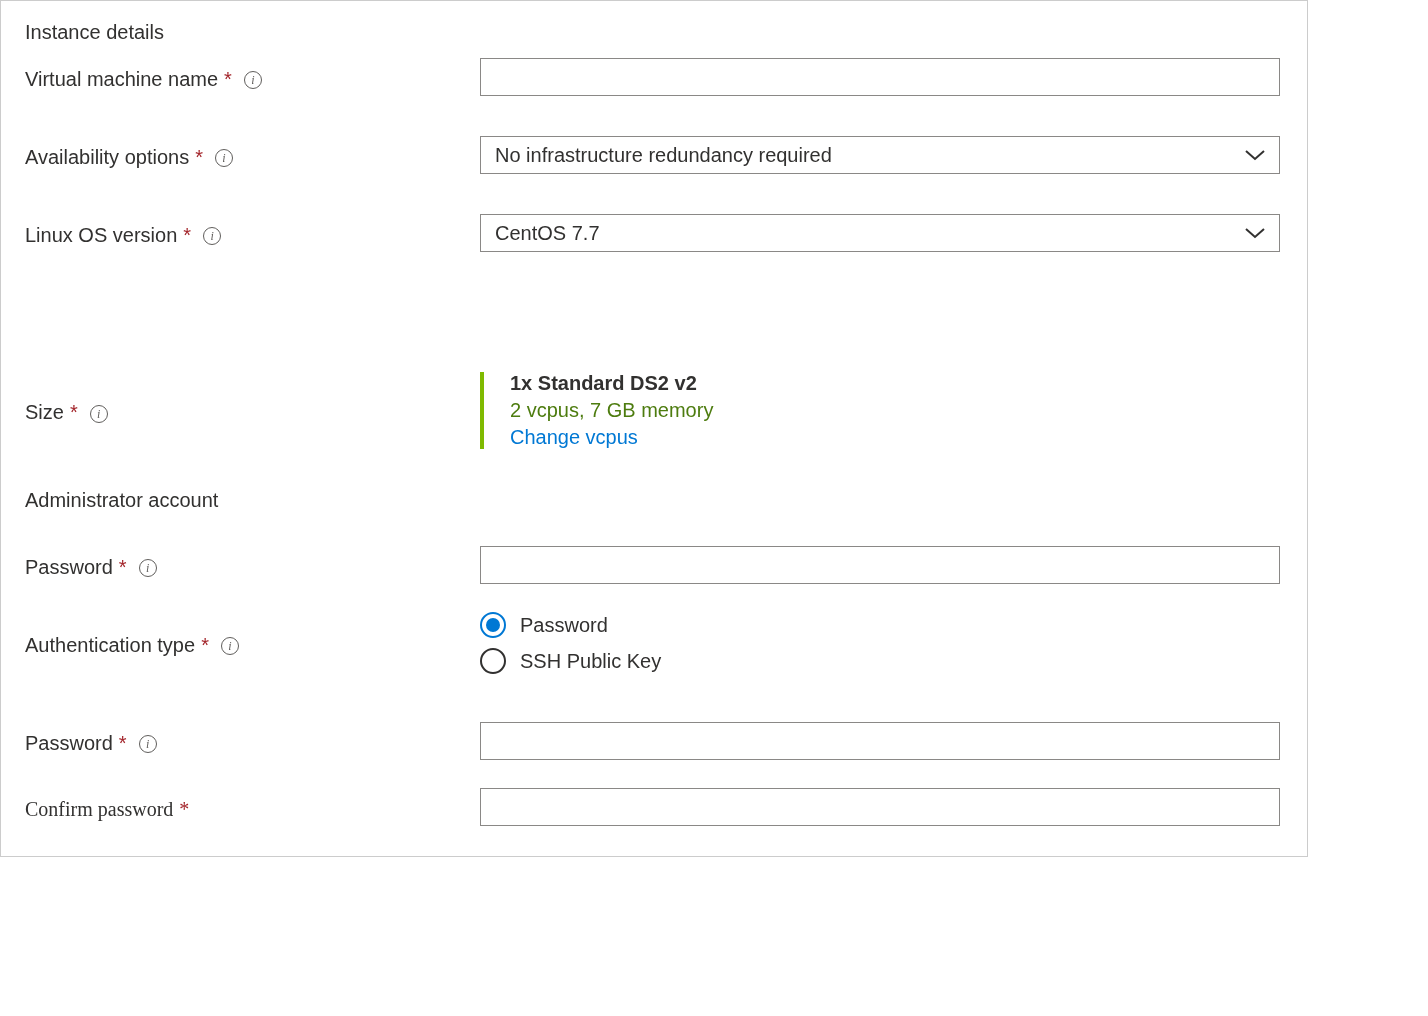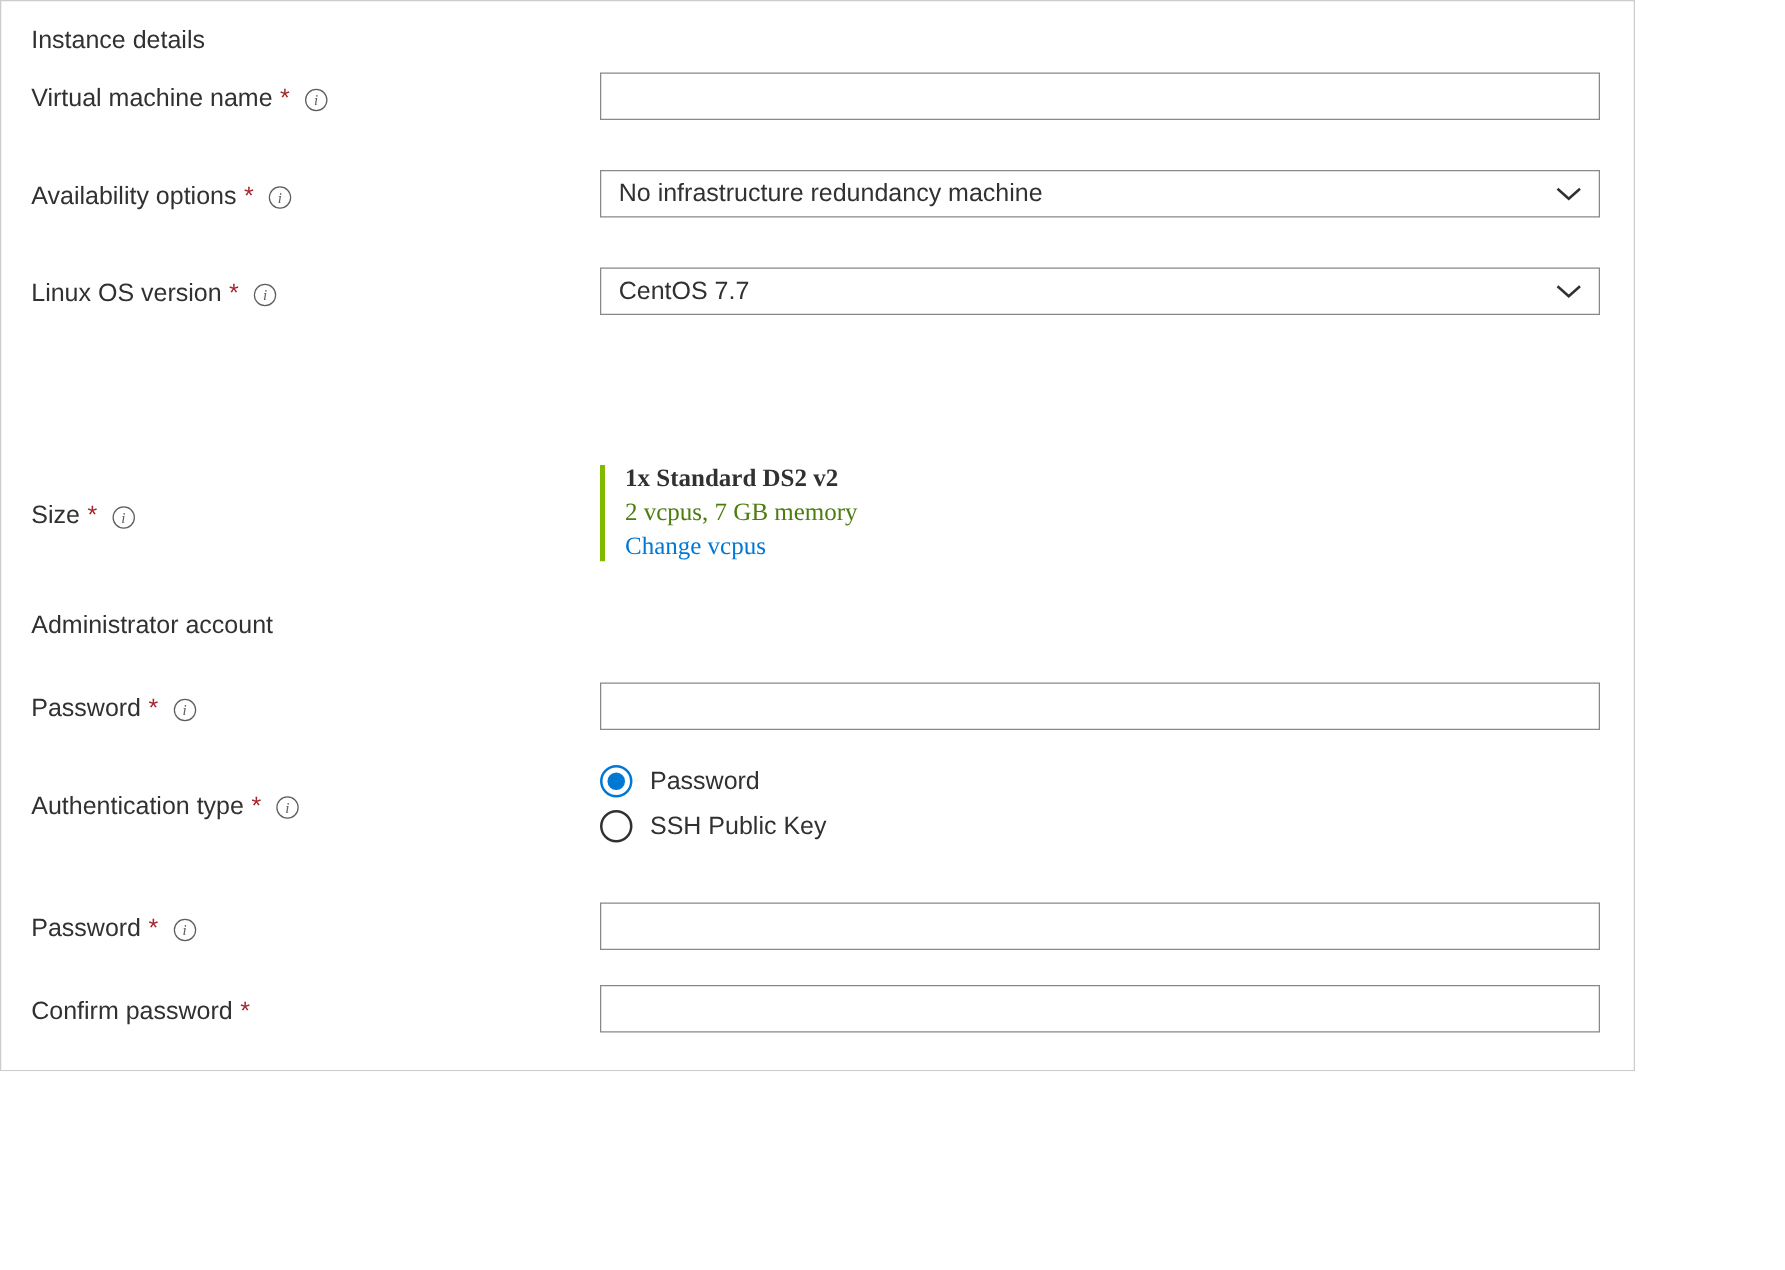--- a/index.html
+++ b/index.html
@@ -108,22 +108,21 @@
       right: 14px;
       top: 50%;
       transform: translateY(-50%);
       pointer-events: none;
     }
     .chevron svg {
       display: block;
     }
     .size-block {
       border-left: 4px solid #7fba00;
-      padding-left: 16px;
-      font-family: Liberation Serif, serif;
+      padding-left: 26px;
     }
     .size-title {
       font-weight: 600;
       color: #323130;
       margin-bottom: 4px;
     }
     .size-sub {
       color: #4d7c0f;
       margin-bottom: 4px;
     }
@@ -186,21 +185,21 @@
   </div>
 
   <div class="form-row">
     <div class="label-col">
       <span class="label-text">Availability options</span>
       <span class="required">*</span>
       <span class="info-icon">i</span>
     </div>
     <div class="control-col">
       <div class="select-wrap">
-        <button class="select-input">No infrastructure redundancy machine</button>
+        <button class="select-input">No infrastructure redundancy required</button>
         <span class="chevron">
           <svg width="22" height="14" viewBox="0 0 22 14">
               <path d="M2 3 L11 11 L20 3" stroke="#323130" stroke-width="2" fill="none"></path>
             </svg>
         </span>
       </div>
     </div>
   </div>
 
   <div class="form-row" style="margin-bottom:120px;">
@@ -275,21 +274,21 @@
     <div class="label-col">
       <span class="label-text">Password</span>
       <span class="required">*</span>
       <span class="info-icon">i</span>
     </div>
     <div class="control-col">
       <input type="password" class="text-input" value="" style="">
     </div>
   </div>
 
-  <div class="form-row" style="margin-bottom:0;">
+  <div class="form-row" style="margin-bottom:0;font-family:Liberation Serif, serif;">
     <div class="label-col">
       <span class="label-text">Confirm password</span>
       <span class="required">*</span>
     </div>
     <div class="control-col">
       <input type="password" class="text-input" value="" style="">
     </div>
   </div>
 
 </div>

